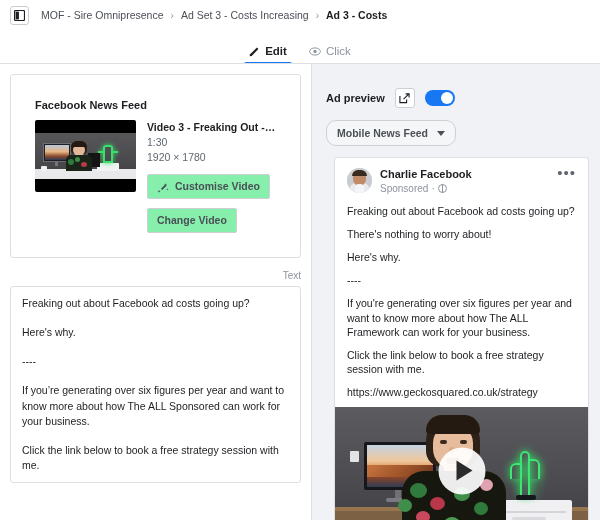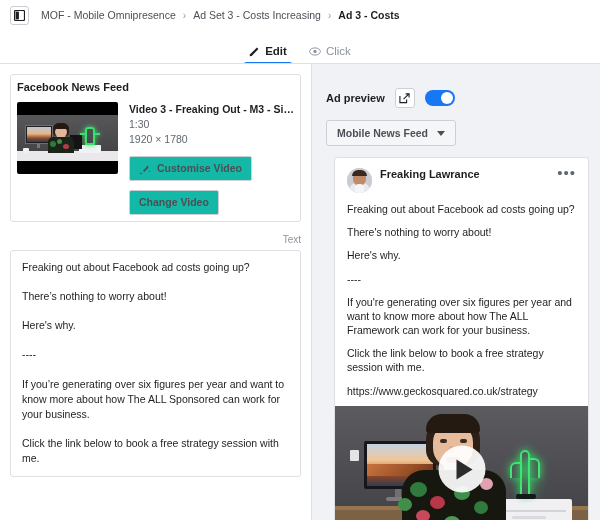--- a/index.html
+++ b/index.html
@@ -83,21 +83,21 @@
     padding: 16px 0 0 0;
     overflow: hidden;
     position: relative;
   }
 
   
   .card {
     border: 1px solid #dddfe2;
     border-radius: 3px;
     background: #fff;
-    padding: 6px;
+    padding: 24px;
   }
   .card-title {
     font-size: 11px; font-weight: bold; color: #1c1e21;
     margin-bottom: 9px;
   }
   .media-row { display: flex; gap: 11px; }
   .thumb {
     width: 101px; height: 72px;
     flex: 0 0 101px;
     background: #000;
@@ -110,21 +110,21 @@
   .media-info { flex: 1 1 auto; min-width: 0; padding-top: 1px; }
   .media-name {
     font-size: 10.5px; font-weight: bold; color: #1c1e21;
     white-space: nowrap; overflow: hidden; text-overflow: ellipsis;
     margin-bottom: 2px;
   }
   .media-meta { font-size: 10.5px; color: #606770; line-height: 1.45; }
   .btn {
     display: inline-flex; align-items: center; gap: 6px;
     border: 1px solid #ccd0d5;
-    background: #14b8a6;
+    background: #86efac;
     border-radius: 2px;
     font-size: 10.5px; font-weight: bold; color: #4b4f56;
     padding: 5px 9px;
     cursor: pointer;
     margin-top: 9px;
     line-height: 1.2;
   }
   .btn svg { display: block; }
 
   .helper {
@@ -169,21 +169,21 @@
     background: #1877f2; position: relative; cursor: pointer;
   }
   .toggle .knob {
     position: absolute; right: 2px; top: 2px;
     width: 12px; height: 12px; border-radius: 50%; background: #fff;
   }
   .select {
     display: inline-flex; align-items: center; gap: 9px;
     margin: 12px 0 0 14px;
     border: 1px solid #ccd0d5; background: #f5f6f7;
-    border-radius: 3px; padding: 6px 10px;
+    border-radius: 10px; padding: 6px 10px;
     font-size: 10.5px; font-weight: bold; color: #4b4f56;
     cursor: pointer;
   }
   .caret {
     width: 0; height: 0;
     border-left: 4px solid transparent; border-right: 4px solid transparent;
     border-top: 5px solid #4b4f56;
   }
 
   .fbcard {
@@ -250,21 +250,21 @@
 <div class="app">
 
   <div class="topbar">
     <div class="panel-toggle">
       <svg width="11" height="11" viewBox="0 0 11 11">
         <rect x="0.5" y="0.5" width="10" height="10" rx="1.3" fill="none" stroke="#1c1e21" stroke-width="1.2"></rect>
         <rect x="1.6" y="1.6" width="3.3" height="7.8" fill="#1c1e21"></rect>
       </svg>
     </div>
     <div class="crumbs">
-      <span class="crumb">MOF - Mobile Omnipresence</span>
+      <span class="crumb">MOF - Sire Omnipresence</span>
       <span class="crumb-sep">›</span>
       <span class="crumb">Ad Set 3 - Costs Increasing</span>
       <span class="crumb-sep">›</span>
       <span class="crumb active">Ad 3 - Costs</span>
     </div>
   </div>
 
   <div class="tabsrow">
     <div class="tabs">
       <div class="tab active">
@@ -330,21 +330,20 @@
               <span>Change Video</span>
             </div>
           </div>
         </div>
       </div>
 
 
       <div class="field-label">Text</div>
       <div class="textbox">
         <p>Freaking out about Facebook ad costs going up?</p>
-        <p>There’s nothing to worry about!</p>
         <p>Here's why.</p>
         <p>----</p>
         <p>If you’re generating over six figures per year and want to know more about how The ALL Sponsored can work for your business.</p>
         <p>Click the link below to book a free strategy session with me.</p>
 
       </div>
 
     </div>
 
     <div class="right">
@@ -370,21 +369,26 @@
       <div class="fbcard">
         <div class="fbhead">
           <div class="avatar">
             <div class="sc" style="left:0;top:0;right:0;bottom:0;background:#c9ccd1;"></div>
             <div class="sc" style="left:2px;top:14px;width:21px;height:14px;background:#e9ebee;border-radius:9px 9px 0 0;"></div>
             <div class="sc" style="left:6px;top:4px;width:13px;height:14px;background:#c08b68;border-radius:6px 6px 7px 7px;"></div>
             <div class="sc" style="left:5px;top:2px;width:15px;height:6px;background:#3a2a1e;border-radius:8px 8px 0 0;"></div>
             <div class="sc" style="left:8px;top:16px;width:9px;height:9px;background:#f4f5f7;border-radius:4px 4px 0 0;"></div>
           </div>
           <div class="fbnames">
-            <div class="fbname">Freaking Lawrance</div>
+            <div class="fbname">Charlie Facebook</div>
+            <div class="fbspon">
+              <span>Sponsored</span>
+              <span>·</span>
+              <span class="globe"></span>
+            </div>
           </div>
           <div class="dots">•••</div>
         </div>
 
         <div class="fbbody">
           <p>Freaking out about Facebook ad costs going up?</p>
           <p>There's nothing to worry about!</p>
           <p>Here's why.</p>
           <p>----</p>
           <p>If you're generating over six figures per year and want to know more about how The ALL Framework can work for your business.</p>

